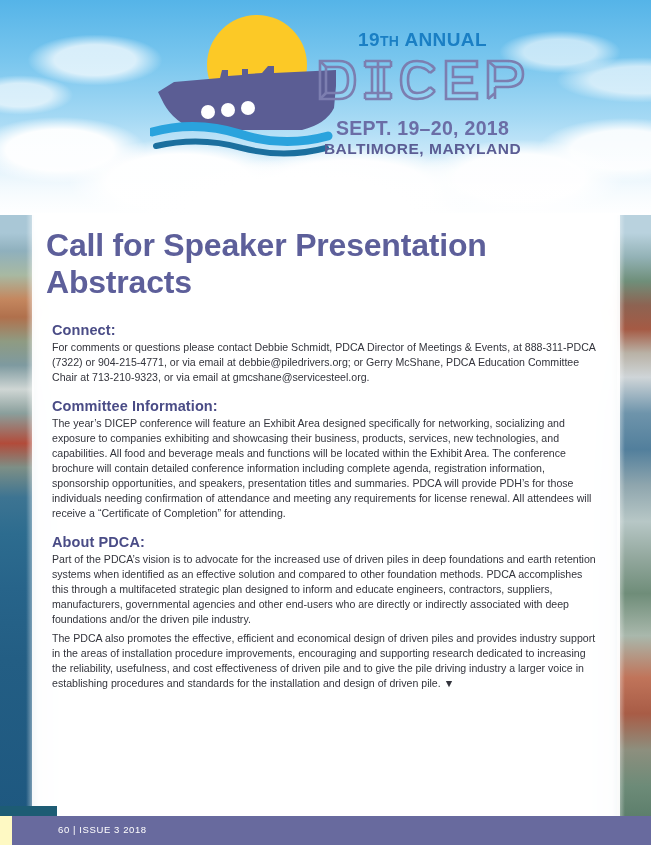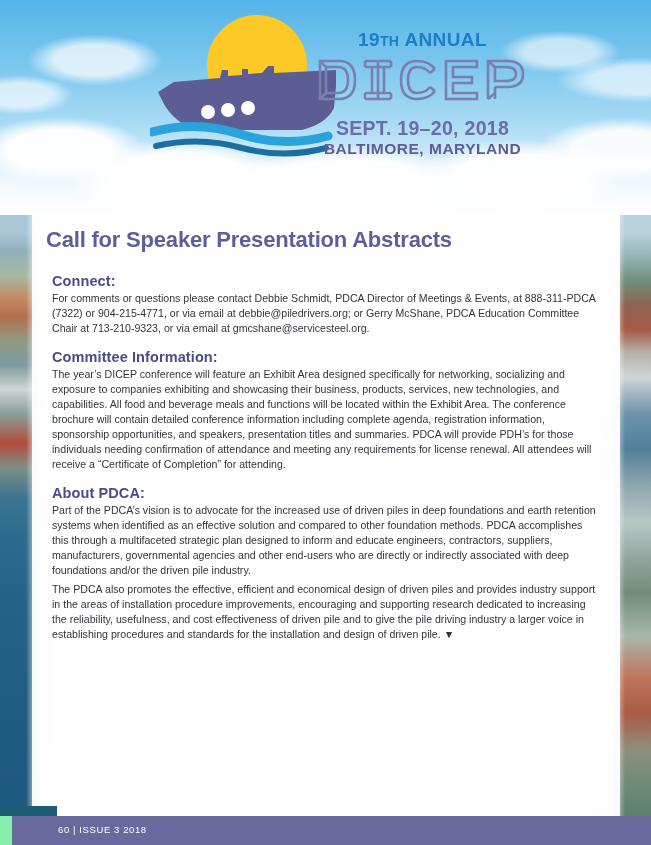--- a/index.html
+++ b/index.html
@@ -4,21 +4,21 @@
 <style>
   * { margin:0; padding:0; box-sizing:border-box; }
   html, body {
     width:651px; height:845px;
     font-family:"Liberation Sans", sans-serif;
     overflow:hidden;
   }
   #page {
     position:relative;
     width:651px; height:845px;
-    background:#86efac;
+    background:#fef9c3;
   }
 
   
   .sky {
     position:absolute; left:0; top:0; width:651px; height:215px;
     background:
       radial-gradient(ellipse 120px 46px at 60px 150px, rgba(255,255,255,.96) 0 45%, rgba(255,255,255,0) 72%),
       radial-gradient(ellipse 150px 58px at 180px 182px, rgba(255,255,255,.98) 0 48%, rgba(255,255,255,0) 74%),
       radial-gradient(ellipse 170px 62px at 350px 190px, rgba(255,255,255,.97) 0 48%, rgba(255,255,255,0) 74%),
       radial-gradient(ellipse 140px 52px at 520px 178px, rgba(255,255,255,.95) 0 46%, rgba(255,255,255,0) 74%),
@@ -93,21 +93,21 @@
       rgba(255,255,255,0) 96% 100%);
   }
 
   
   .panel {
     position:absolute; left:32px; top:213px; width:588px; height:603px;
     background:rgba(255,255,255,.93);
   }
   .panel-head { padding:14px 14px 4px 14px; }
   .doc-title {
-    color:#5d5f9a; font-weight:bold; font-size:22px;
+    color:#5d5f9a; font-weight:bold; font-size:32px;
     line-height:1.17; letter-spacing:-.2px; text-align:right;
   }
   .doc-title .l1 { display:block; text-align:left; }
   .doc-title .l2 { display:block; text-align:right; }
 
   .panel-body { padding:16px 20px 0 20px; }
   .sec { margin-bottom:13px; }
   .sec-h {
     color:#4a4c86; font-weight:bold; font-size:14.5px;
     margin-bottom:2px; letter-spacing:.1px;

